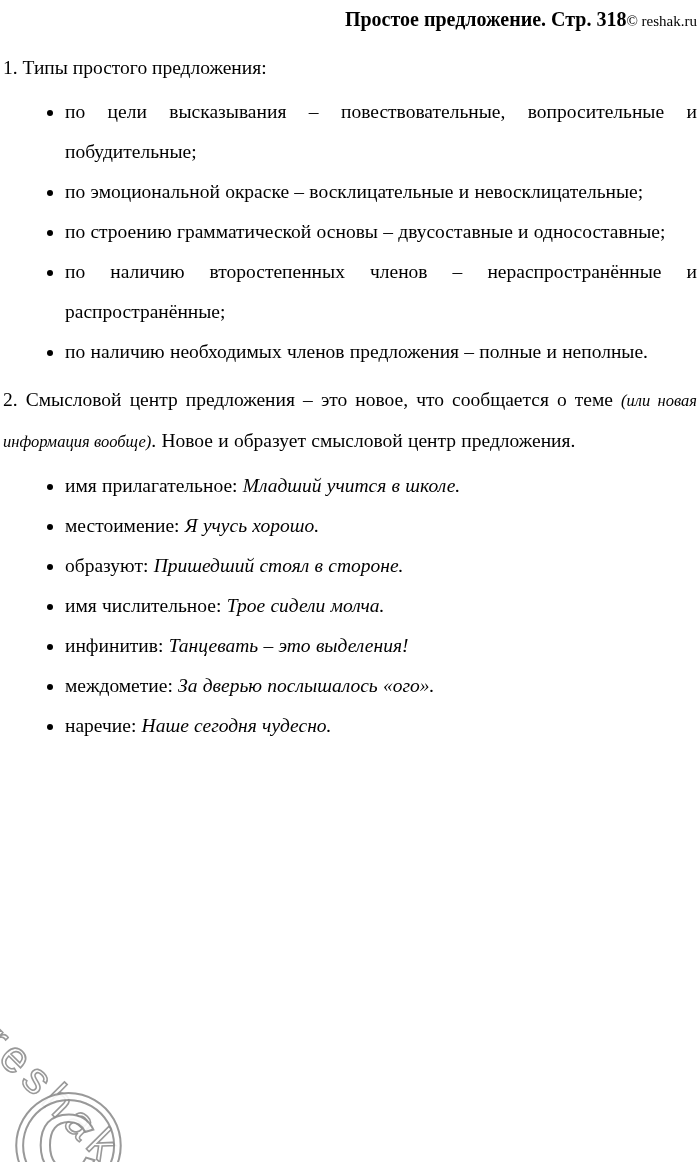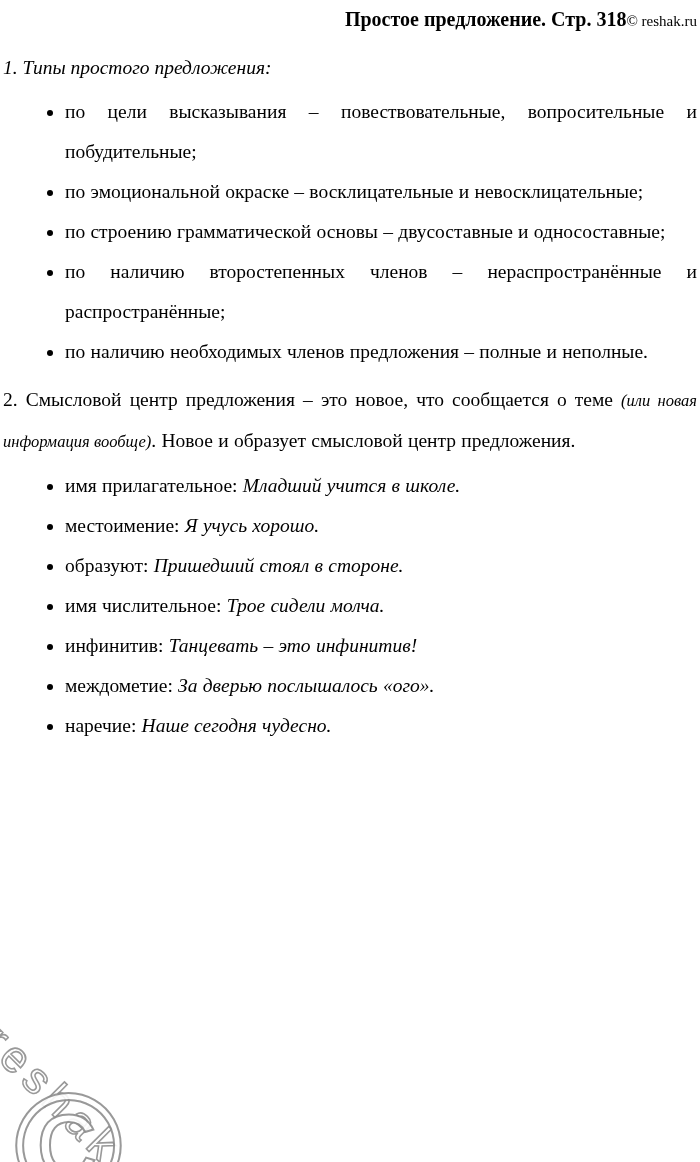--- a/index.html
+++ b/index.html
@@ -15,21 +15,21 @@
   }
   .page { position: relative; z-index: 1; padding: 6px 3px 0 3px; }
 
   .header-row {
     display: flex; justify-content: flex-end; align-items: baseline;
     line-height: 26px;
   }
   .doc-title { font-size: 20px; font-weight: 700; margin: 0; }
   .site-copyright { font-size: 15px; font-weight: 400; }
 
-  .section-heading { margin: 14px 0 0 0; line-height: 40px; font-style: italic; }
+  .section-heading { margin: 14px 0 0 0; line-height: 40px; }
 
   ul.doc-list { margin: 4px 0 0 0; padding-left: 62px; list-style: disc; }
   ul.doc-list li { line-height: 40px; text-align: justify; word-spacing: 0.02em; }
 
   p.para { margin: 8px 0 0 0; line-height: 40px; text-align: justify; word-spacing: 0.02em; }
 
   .term { }
   .note { font-style: italic; font-size: 16.5px; }
   .bold-italic { font-weight: 700; font-style: italic; }
   .example { font-style: italic; }
@@ -85,18 +85,18 @@
   <p class="para"><span>2. Смысловой центр предложения – это новое, что сообщается о теме </span><span class="note">(или новая информация вообще)</span><span>. Новое и образует смысловой центр предложения.</span></p>
 
 
 
 
   <ul class="doc-list">
     <li><span>имя прилагательное: </span><span class="example"><span></span><span class="u">Младший</span><span> учится в школе.</span></span></li>
     <li><span>местоимение: </span><span class="example"><span></span><span class="u">Я</span><span> учусь хорошо.</span></span></li>
     <li><span>образуют: </span><span class="example"><span></span><span class="u">Пришедший</span><span> стоял в стороне.</span></span></li>
     <li><span>имя числительное: </span><span class="example"><span></span><span class="u">Трое</span><span> сидели молча.</span></span></li>
-    <li><span>инфинитив: </span><span class="example"><span></span><span class="u">Танцевать</span><span> – это инфинитив!</span></span></li>
+    <li><span>инфинитив: </span><span class="example"><span></span><span class="u">Танцевать</span><span> – это выделения!</span></span></li>
     <li><span>междометие: </span><span class="example"><span>За дверью послышалось «</span><span class="u">ого</span><span>».</span></span></li>
     <li><span>наречие: </span><span class="example"><span>Наше </span><span class="u">сегодня</span><span> чудесно.</span></span></li>
   </ul>
 
 </div>
 
 </body></html>

